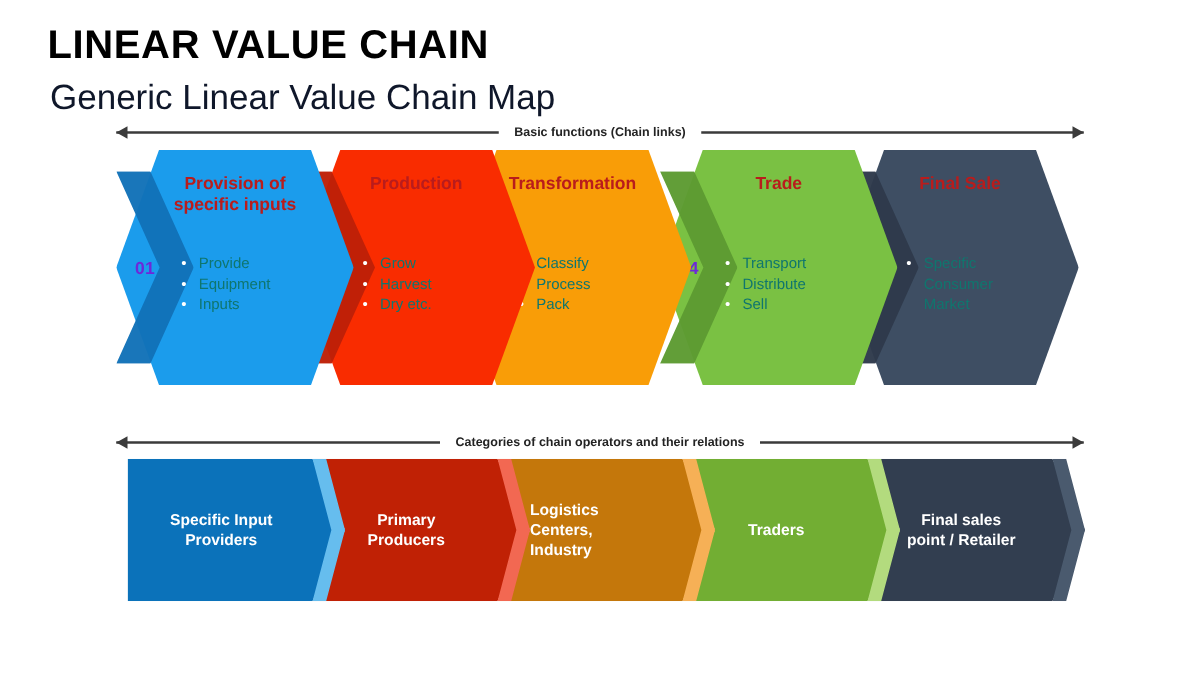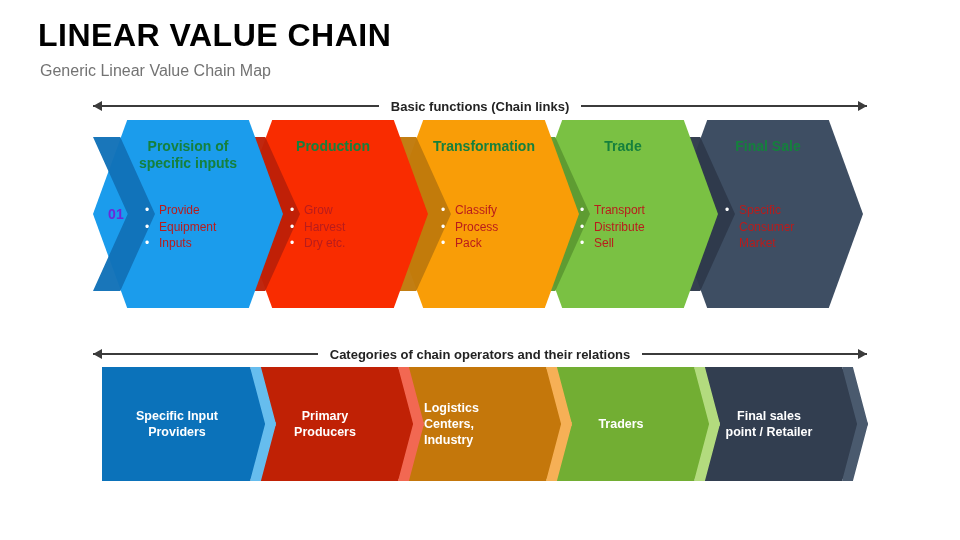--- a/index.html
+++ b/index.html
@@ -24,23 +24,23 @@
     font-size: 32px;
     font-weight: bold;
     letter-spacing: 0.5px;
     color: #000000;
     white-space: nowrap;
   }
   #page-subtitle {
     position: absolute;
     left: 40px;
     top: 62px;
-    font-size: 16px;
+    font-size: 28px;
     font-weight: normal;
-    color: #737373;
+    color: #0f172a;
     white-space: nowrap;
   }
 
   
   .arrow-band {
     position: absolute;
     left: 93px;
     width: 774px;
     height: 22px;
     display: flex;
@@ -70,21 +70,21 @@
   .arrow-band .arrow-line.left::after { display: none; }
   .arrow-band .arrow-line.right::after {
     right: 0;
     transform: translateY(-50%);
     border-left: 9px solid #3b3b3b;
   }
   .arrow-band .arrow-line.right::before { display: none; }
   .arrow-band .band-label {
     flex: 0 0 auto;
     padding: 0 12px;
-    font-size: 13px;
+    font-size: 10px;
     font-weight: bold;
     color: #232323;
     white-space: nowrap;
   }
   #band-basic { top: 95px; }
   #band-categories { top: 343px; }
 
   
   #hex-row {
     position: absolute;
@@ -127,39 +127,39 @@
     letter-spacing: 0.3px;
   }
   .hex-title {
     position: absolute;
     left: 0;
     right: 0;
     top: 18px;
     text-align: center;
     font-size: 14px;
     font-weight: bold;
-    color: #15803d;
+    color: #b91c1c;
     line-height: 17px;
     padding: 0 18px;
     box-sizing: border-box;
   }
   .hex-bullets {
     position: absolute;
     left: 52px;
     top: 82px;
     margin: 0;
     padding: 0;
     list-style: none;
   }
   .hex-bullets li {
     position: relative;
     padding-left: 14px;
     font-size: 12px;
     line-height: 16.5px;
-    color: #b91c1c;
+    color: #0f766e;
     white-space: pre-line;
   }
   .hex-bullets li::before {
     content: "\2022";
     position: absolute;
     left: 0;
     top: 0;
     font-size: 12px;
     color: #ffffff;
   }
@@ -232,21 +232,21 @@
       <div class="hex-body" style="background: rgb(249, 44, 0);"></div>
       <div class="hex-notch" style="background: rgb(190, 32, 7);"></div>
       <div class="hex-num">02</div>
       <div class="hex-title" style="white-space: pre-line;">Production</div>
       <ul class="hex-bullets">
         <li>Grow</li>
         <li>Harvest</li>
         <li>Dry etc.</li>
       </ul>
     </div>
-    <div class="hex-stage" style="left: 389px; width: 190px; z-index: 8;">
+    <div class="hex-stage" style="left: 363px; width: 190px; z-index: 8;">
       <div class="hex-body" style="background: rgb(249, 157, 7);"></div>
       <div class="hex-notch" style="background: rgb(192, 122, 11);"></div>
       <div class="hex-num">03</div>
       <div class="hex-title" style="white-space: pre-line;">Transformation</div>
       <ul class="hex-bullets">
         <li>Classify</li>
         <li>Process</li>
         <li>Pack</li>
       </ul>
     </div>

